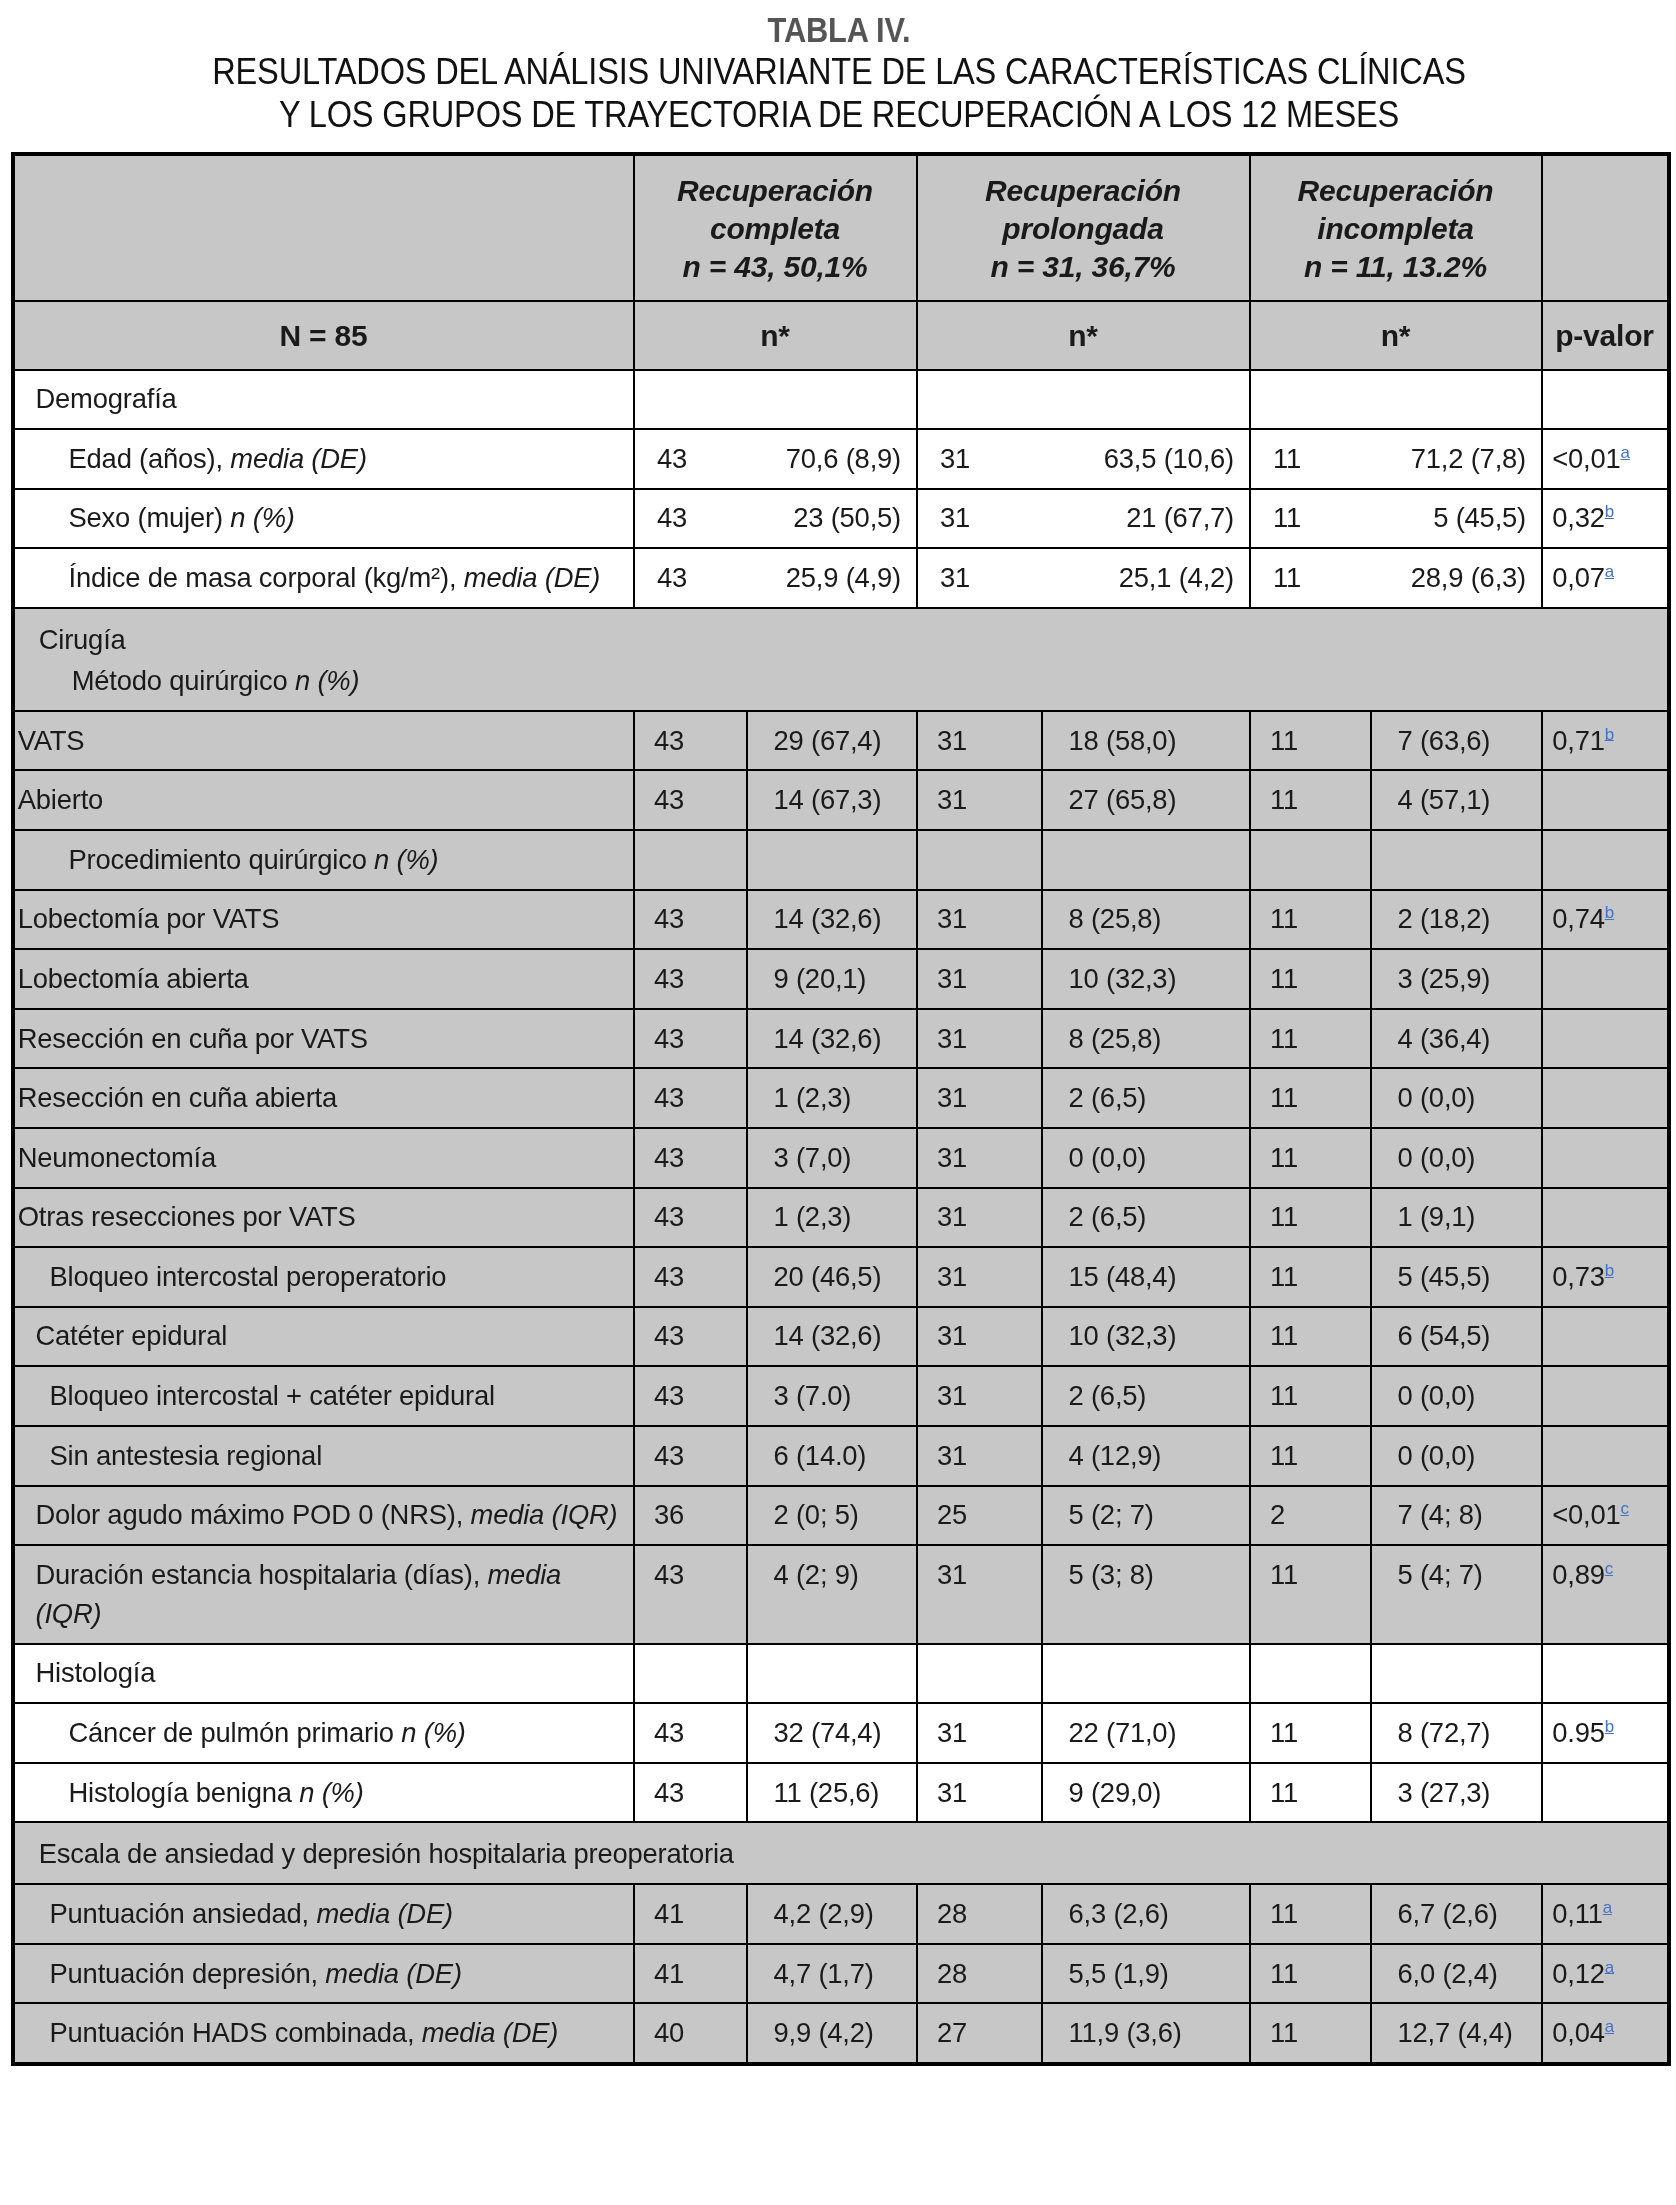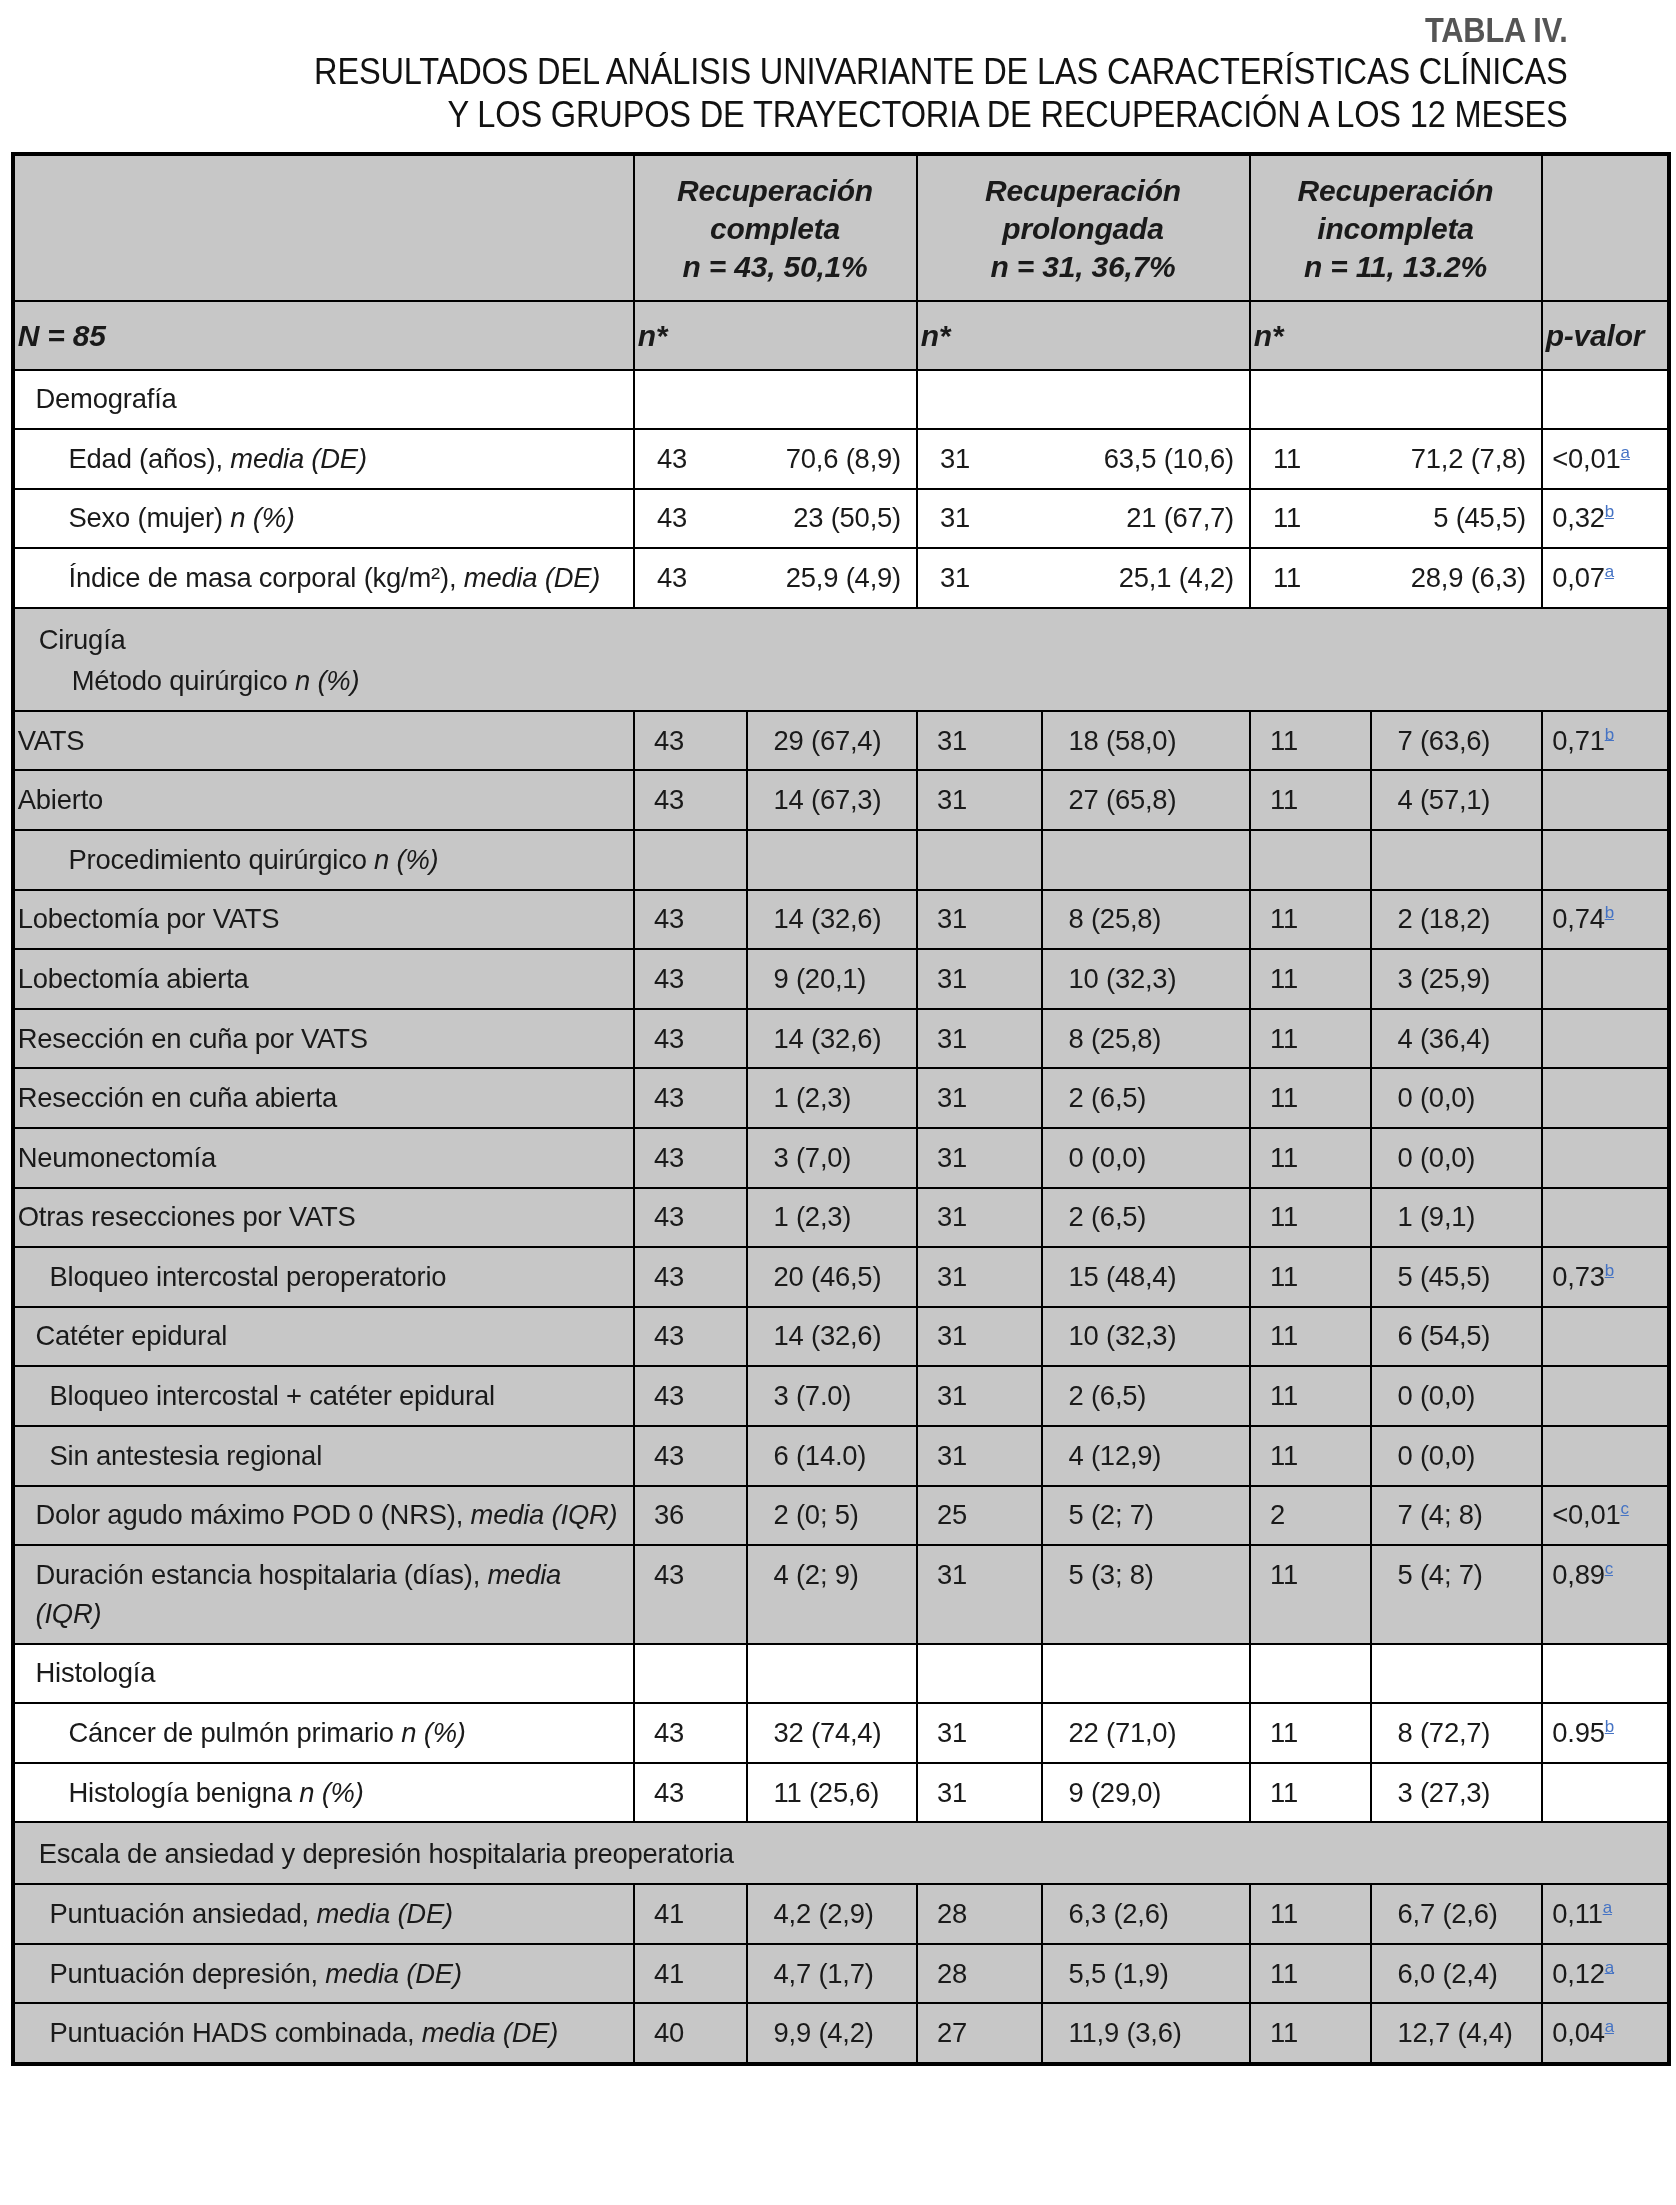--- a/index.html
+++ b/index.html
@@ -12,21 +12,21 @@
   *{margin:0;padding:0;box-sizing:border-box;}
   html,body{background:#ffffff;}
   body{
     width:1677px;
     font-family:"Liberation Sans","DejaVu Sans",sans-serif;
     color:#1a1a1a;
     letter-spacing:-0.2px;
     padding:8px 10.5px 24px 10.5px;
   }
   
-  .titleblock{text-align:right;margin:3.2px 0 14.5px 0;}
+  .titleblock{text-align:center;margin:3.2px 0 14.5px 0;}
   .t1{
     font-size:35px;font-weight:700;color:var(--title-gray);
     transform:scaleX(.88);transform-origin:center;line-height:1.1;
   }
   .t2{
     font-size:37px;font-weight:400;color:#111;
     transform:scaleX(.88);transform-origin:center;line-height:1.18;
     white-space:nowrap;
   }
   
@@ -46,21 +46,21 @@
   }
   .gray{background:var(--gray);}
   .white{background:var(--white);}
   .it{font-style:italic;}
   
   .ghead{
     text-align:center;font-weight:700;font-style:italic;
     font-size:30px;line-height:1.28;padding:16px 4.8px 13px 4.8px;
   }
   .h2cell{
-    text-align:left;font-weight:700;font-style:italic;
+    text-align:center;font-weight:700;
     font-size:30px;padding:13px 3.2px 11.3px 3.2px;
   }
   
   .lab{padding-right:6.5px;}
   .i0{padding-left:21px;}
   .i1{padding-left:35px;}
   .i2{padding-left:54px;}
   .i3{}
   
   .ncell{padding-left:19.4px;}

